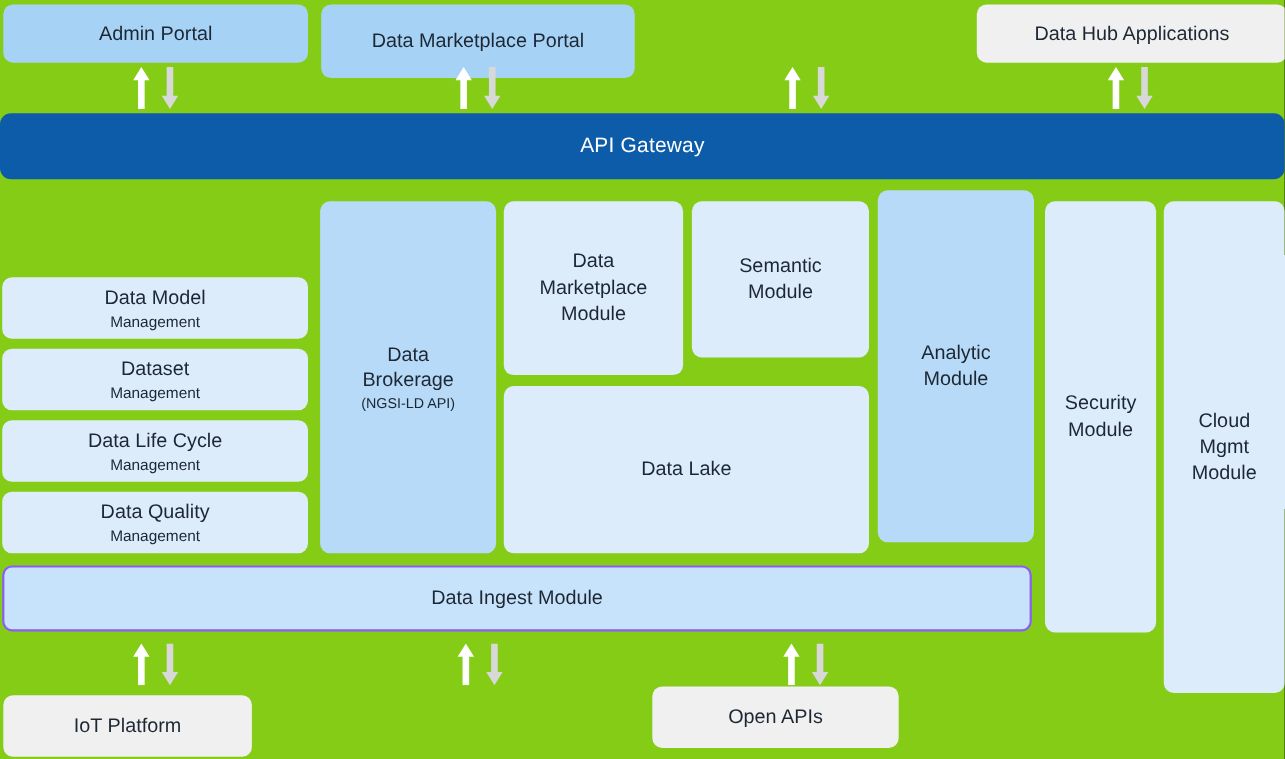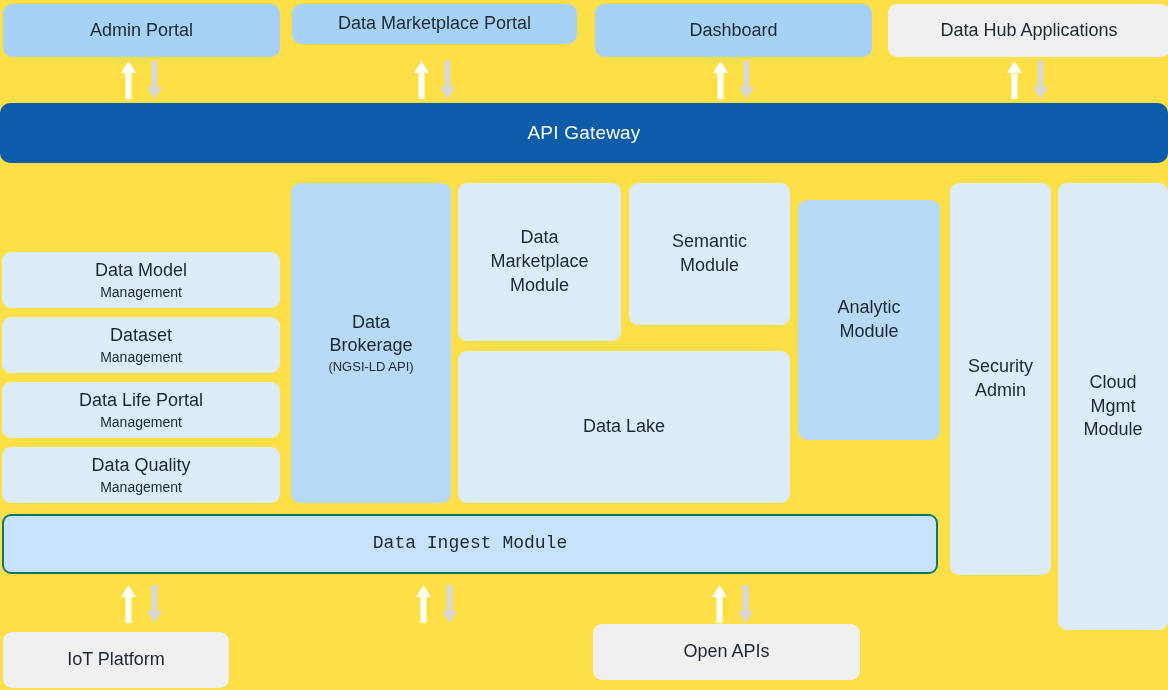--- a/index.html
+++ b/index.html
@@ -4,21 +4,21 @@
 <style>
   html, body {
     margin: 0;
     padding: 0;
     background: #000000;
   }
   #stage {
     position: relative;
     width: 1168px;
     height: 690px;
-    background: #fde047;
+    background: #84cc16;
     font-family: "Liberation Sans", sans-serif;
     overflow: hidden;
   }
   .box {
     position: absolute;
     display: flex;
     flex-direction: column;
     align-items: center;
     justify-content: center;
     text-align: center;
@@ -40,44 +40,41 @@
     text-align: center;
   }
   .sub:empty { display: none; }
 
   .portal  { background: #a6d3f5; }
   .gray    { background: #f0f0f0; }
   .gateway { background: #0d5ca9; color: #ffffff; border-radius: 10px; }
   .gateway .lbl { font-size: 19px; letter-spacing: 0.2px; }
   .light   { background: #dcecfb; }
   .medium  { background: #b6daf7; }
-  .ingest  { background: #c7e3fb; border: 2px solid #0f766e; font-family: Liberation Mono, monospace; }
+  .ingest  { background: #c7e3fb; border: 2px solid #8b5cf6; }
 
   .arrows {
     position: absolute;
     display: flex;
     gap: 11px;
     align-items: center;
   }
   .arrows svg { display: block; }
   .down { transform: rotate(180deg); }
 </style>
 </head>
 <body>
 
 <div id="stage">
 
   <div class="box portal" style="left:3px; top:4px; width:277px; height:53px">
     <span class="lbl">Admin Portal</span>
   </div>
-  <div class="box portal" style="left:292px; top:4px; width:285px; height:40px">
+  <div class="box portal" style="left:292px; top:4px; width:285px; height:67px">
     <span class="lbl">Data Marketplace Portal</span>
-  </div>
-  <div class="box portal" style="left:595px; top:4px; width:277px; height:53px">
-    <span class="lbl">Dashboard</span>
   </div>
   <div class="box gray" style="left:888px; top:4px; width:282px; height:53px">
     <span class="lbl">Data Hub Applications</span>
   </div>
 
   <div class="arrows" style="left:121px; top:61px">
     <svg width="15" height="38" viewBox="0 0 15 38">
         <polygon points="7.5,0 15,12 10.5,12 10.5,38 4.5,38 4.5,12 0,12" fill="#ffffff"></polygon>
       </svg>
     <svg class="down" width="15" height="38" viewBox="0 0 15 38">
@@ -115,21 +112,21 @@
 
   <div class="box light" style="left:2px; top:252px; width:278px; height:56px">
     <span class="lbl">Data Model</span>
     <span class="sub">Management</span>
   </div>
   <div class="box light" style="left:2px; top:317px; width:278px; height:56px">
     <span class="lbl">Dataset</span>
     <span class="sub">Management</span>
   </div>
   <div class="box light" style="left:2px; top:382px; width:278px; height:56px">
-    <span class="lbl">Data Life Portal</span>
+    <span class="lbl">Data Life Cycle</span>
     <span class="sub">Management</span>
   </div>
   <div class="box light" style="left:2px; top:447px; width:278px; height:56px">
     <span class="lbl">Data Quality</span>
     <span class="sub">Management</span>
   </div>
 
   <div class="box medium" style="left:291px; top:183px; width:160px; height:320px">
     <span class="lbl">Data
 Brokerage</span>
@@ -141,32 +138,32 @@
 Marketplace
 Module</span>
   </div>
   <div class="box light" style="left:629px; top:183px; width:161px; height:142px">
     <span class="lbl">Semantic
 Module</span>
   </div>
   <div class="box light" style="left:458px; top:351px; width:332px; height:152px">
     <span class="lbl">Data Lake</span>
   </div>
-  <div class="box medium" style="left:798px; top:200px; width:142px; height:240px">
+  <div class="box medium" style="left:798px; top:173px; width:142px; height:320px">
     <span class="lbl">Analytic
 Module</span>
   </div>
 
   <div class="box ingest" style="left:2px; top:514px; width:936px; height:60px">
     <span class="lbl">Data Ingest Module</span>
   </div>
 
   <div class="box light" style="left:950px; top:183px; width:101px; height:392px">
     <span class="lbl">Security
-Admin</span>
+Module</span>
   </div>
   <div class="box light" style="left:1058px; top:183px; width:110px; height:447px">
     <span class="lbl">Cloud
 Mgmt
 Module</span>
   </div>
 
   <div class="arrows" style="left:121px; top:585px">
     <svg width="15" height="38" viewBox="0 0 15 38">
         <polygon points="7.5,0 15,12 10.5,12 10.5,38 4.5,38 4.5,12 0,12" fill="#ffffff"></polygon>
@@ -188,17 +185,17 @@
         <polygon points="7.5,0 15,12 10.5,12 10.5,38 4.5,38 4.5,12 0,12" fill="#ffffff"></polygon>
       </svg>
     <svg class="down" width="15" height="38" viewBox="0 0 15 38">
         <polygon points="7.5,0 15,12 10.5,12 10.5,38 4.5,38 4.5,12 0,12" fill="#d8d8d8"></polygon>
       </svg>
   </div>
 
   <div class="box gray" style="left:3px; top:632px; width:226px; height:56px">
     <span class="lbl">IoT Platform</span>
   </div>
-  <div class="box gray" style="left:593px; top:624px; width:267px; height:56px">
+  <div class="box gray" style="left:593px; top:624px; width:224px; height:56px">
     <span class="lbl">Open APIs</span>
   </div>
 
 </div>
 
 </body></html>

